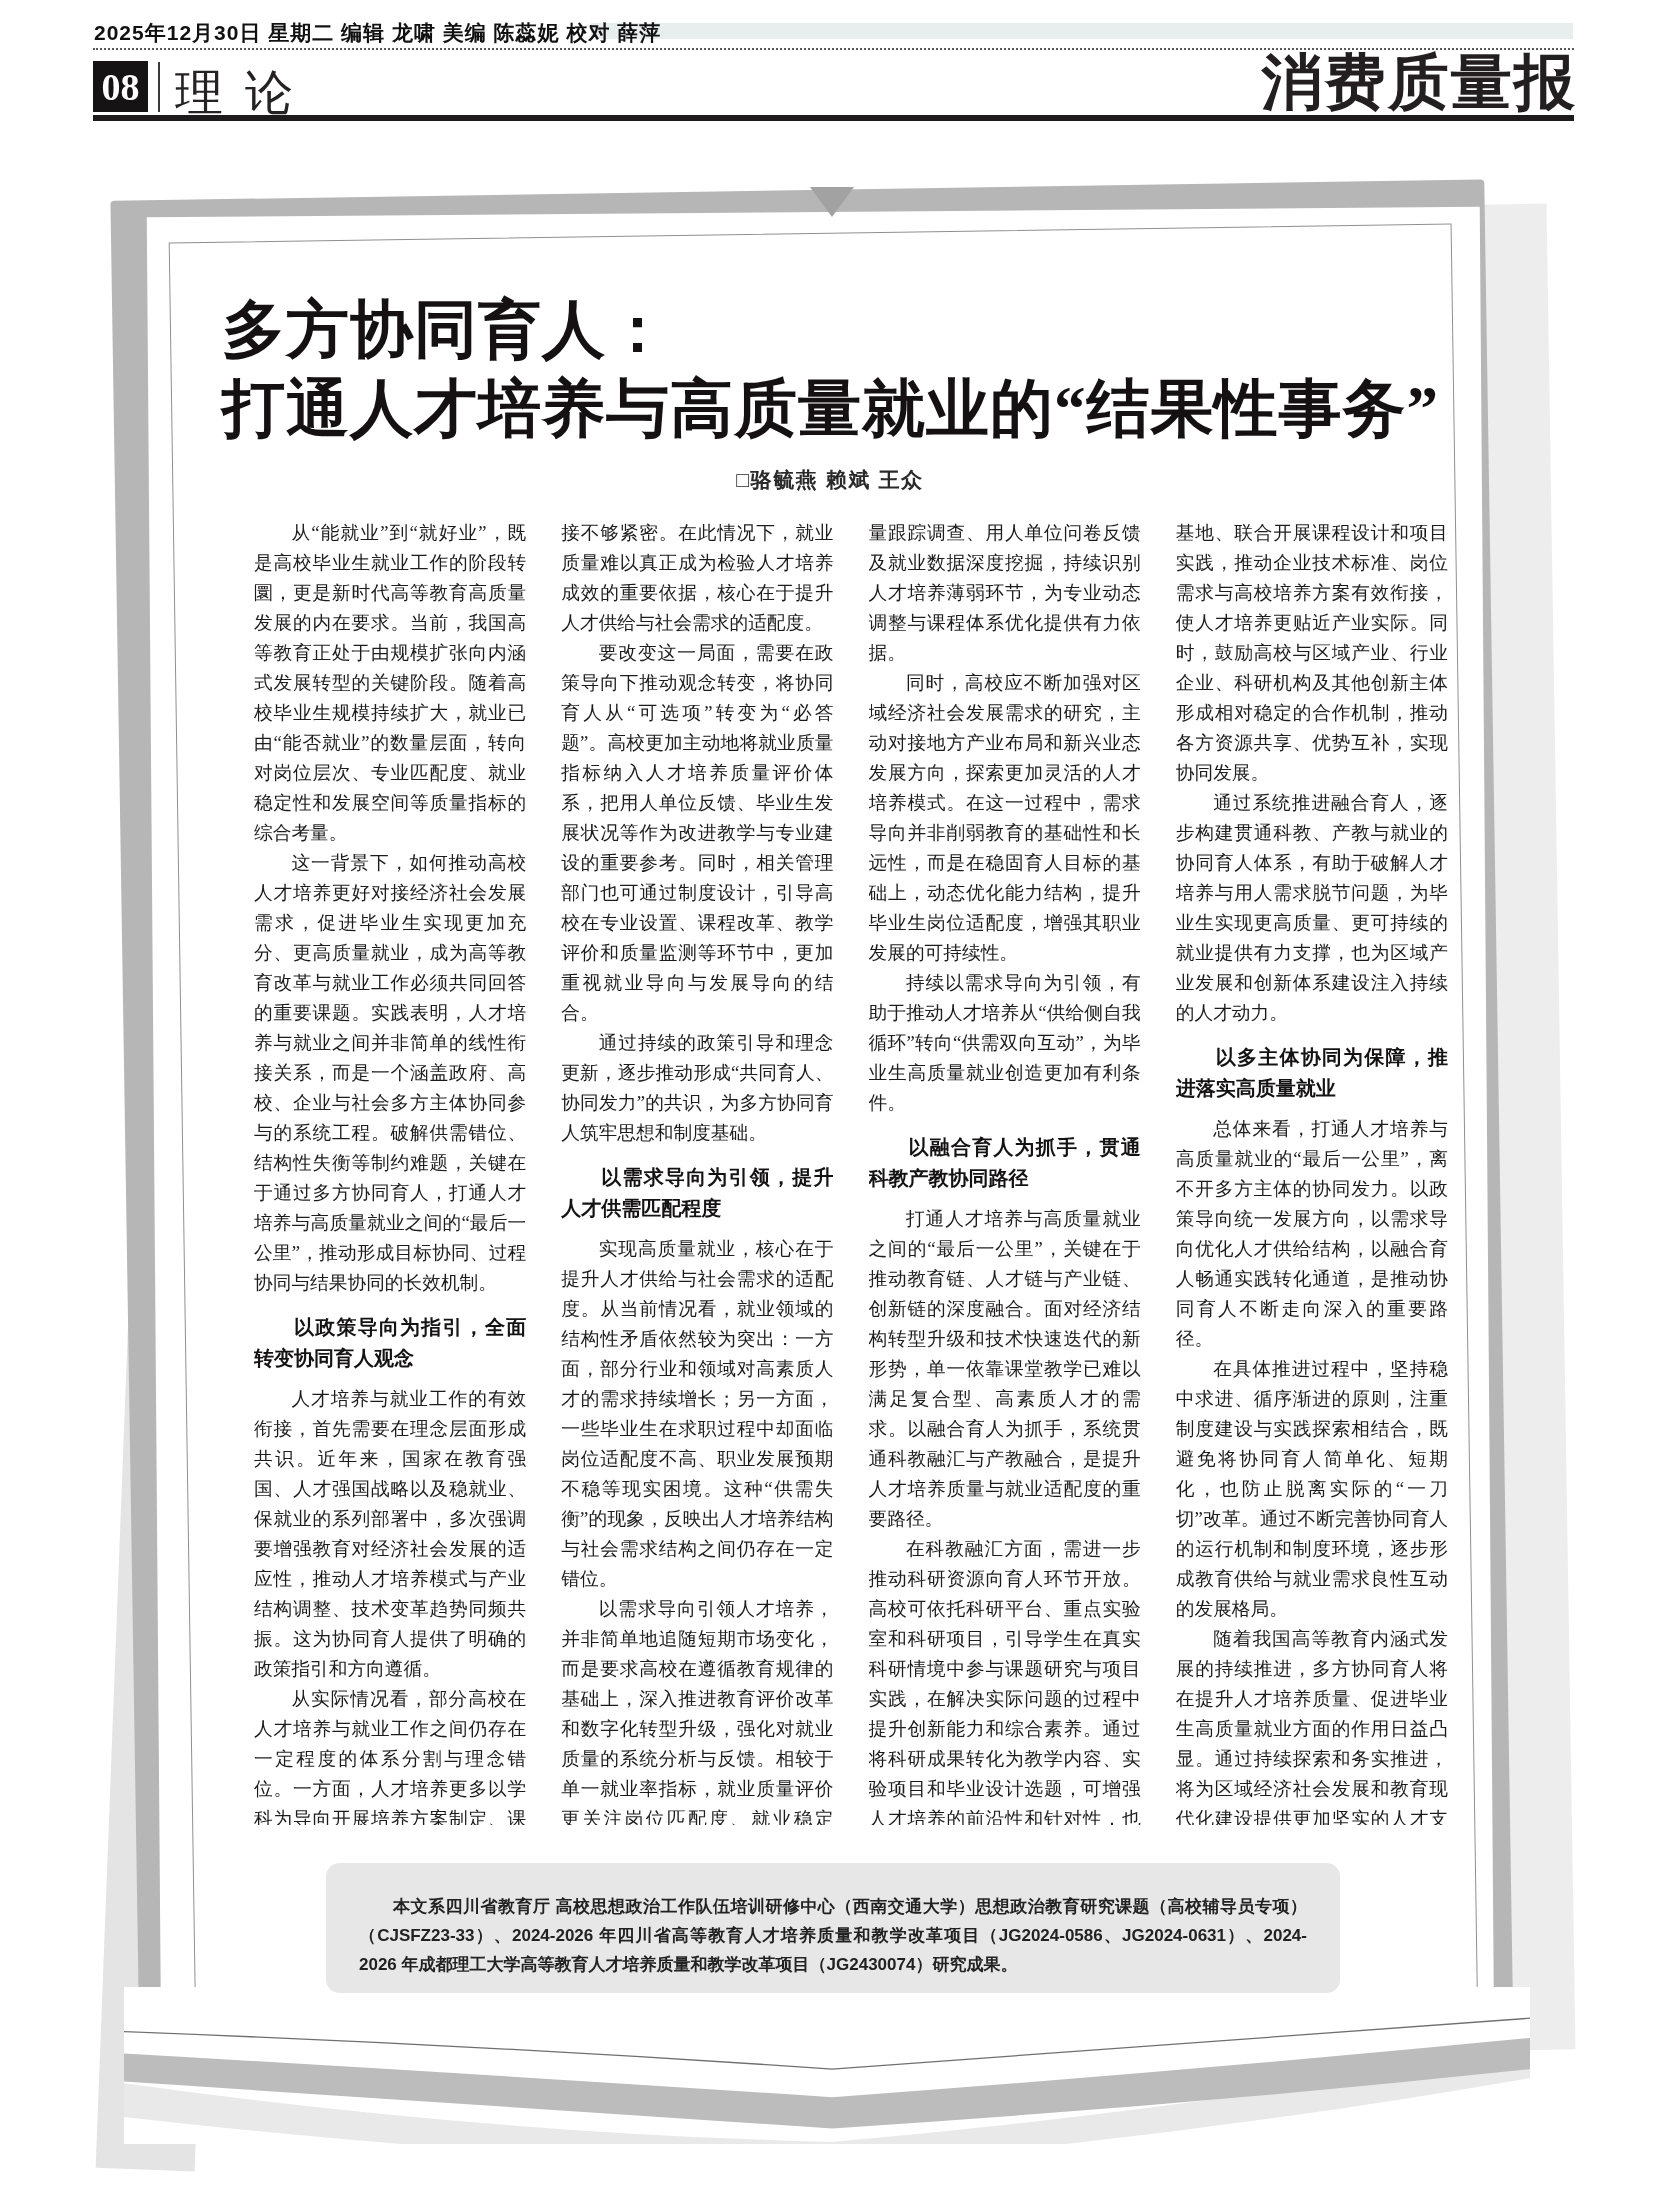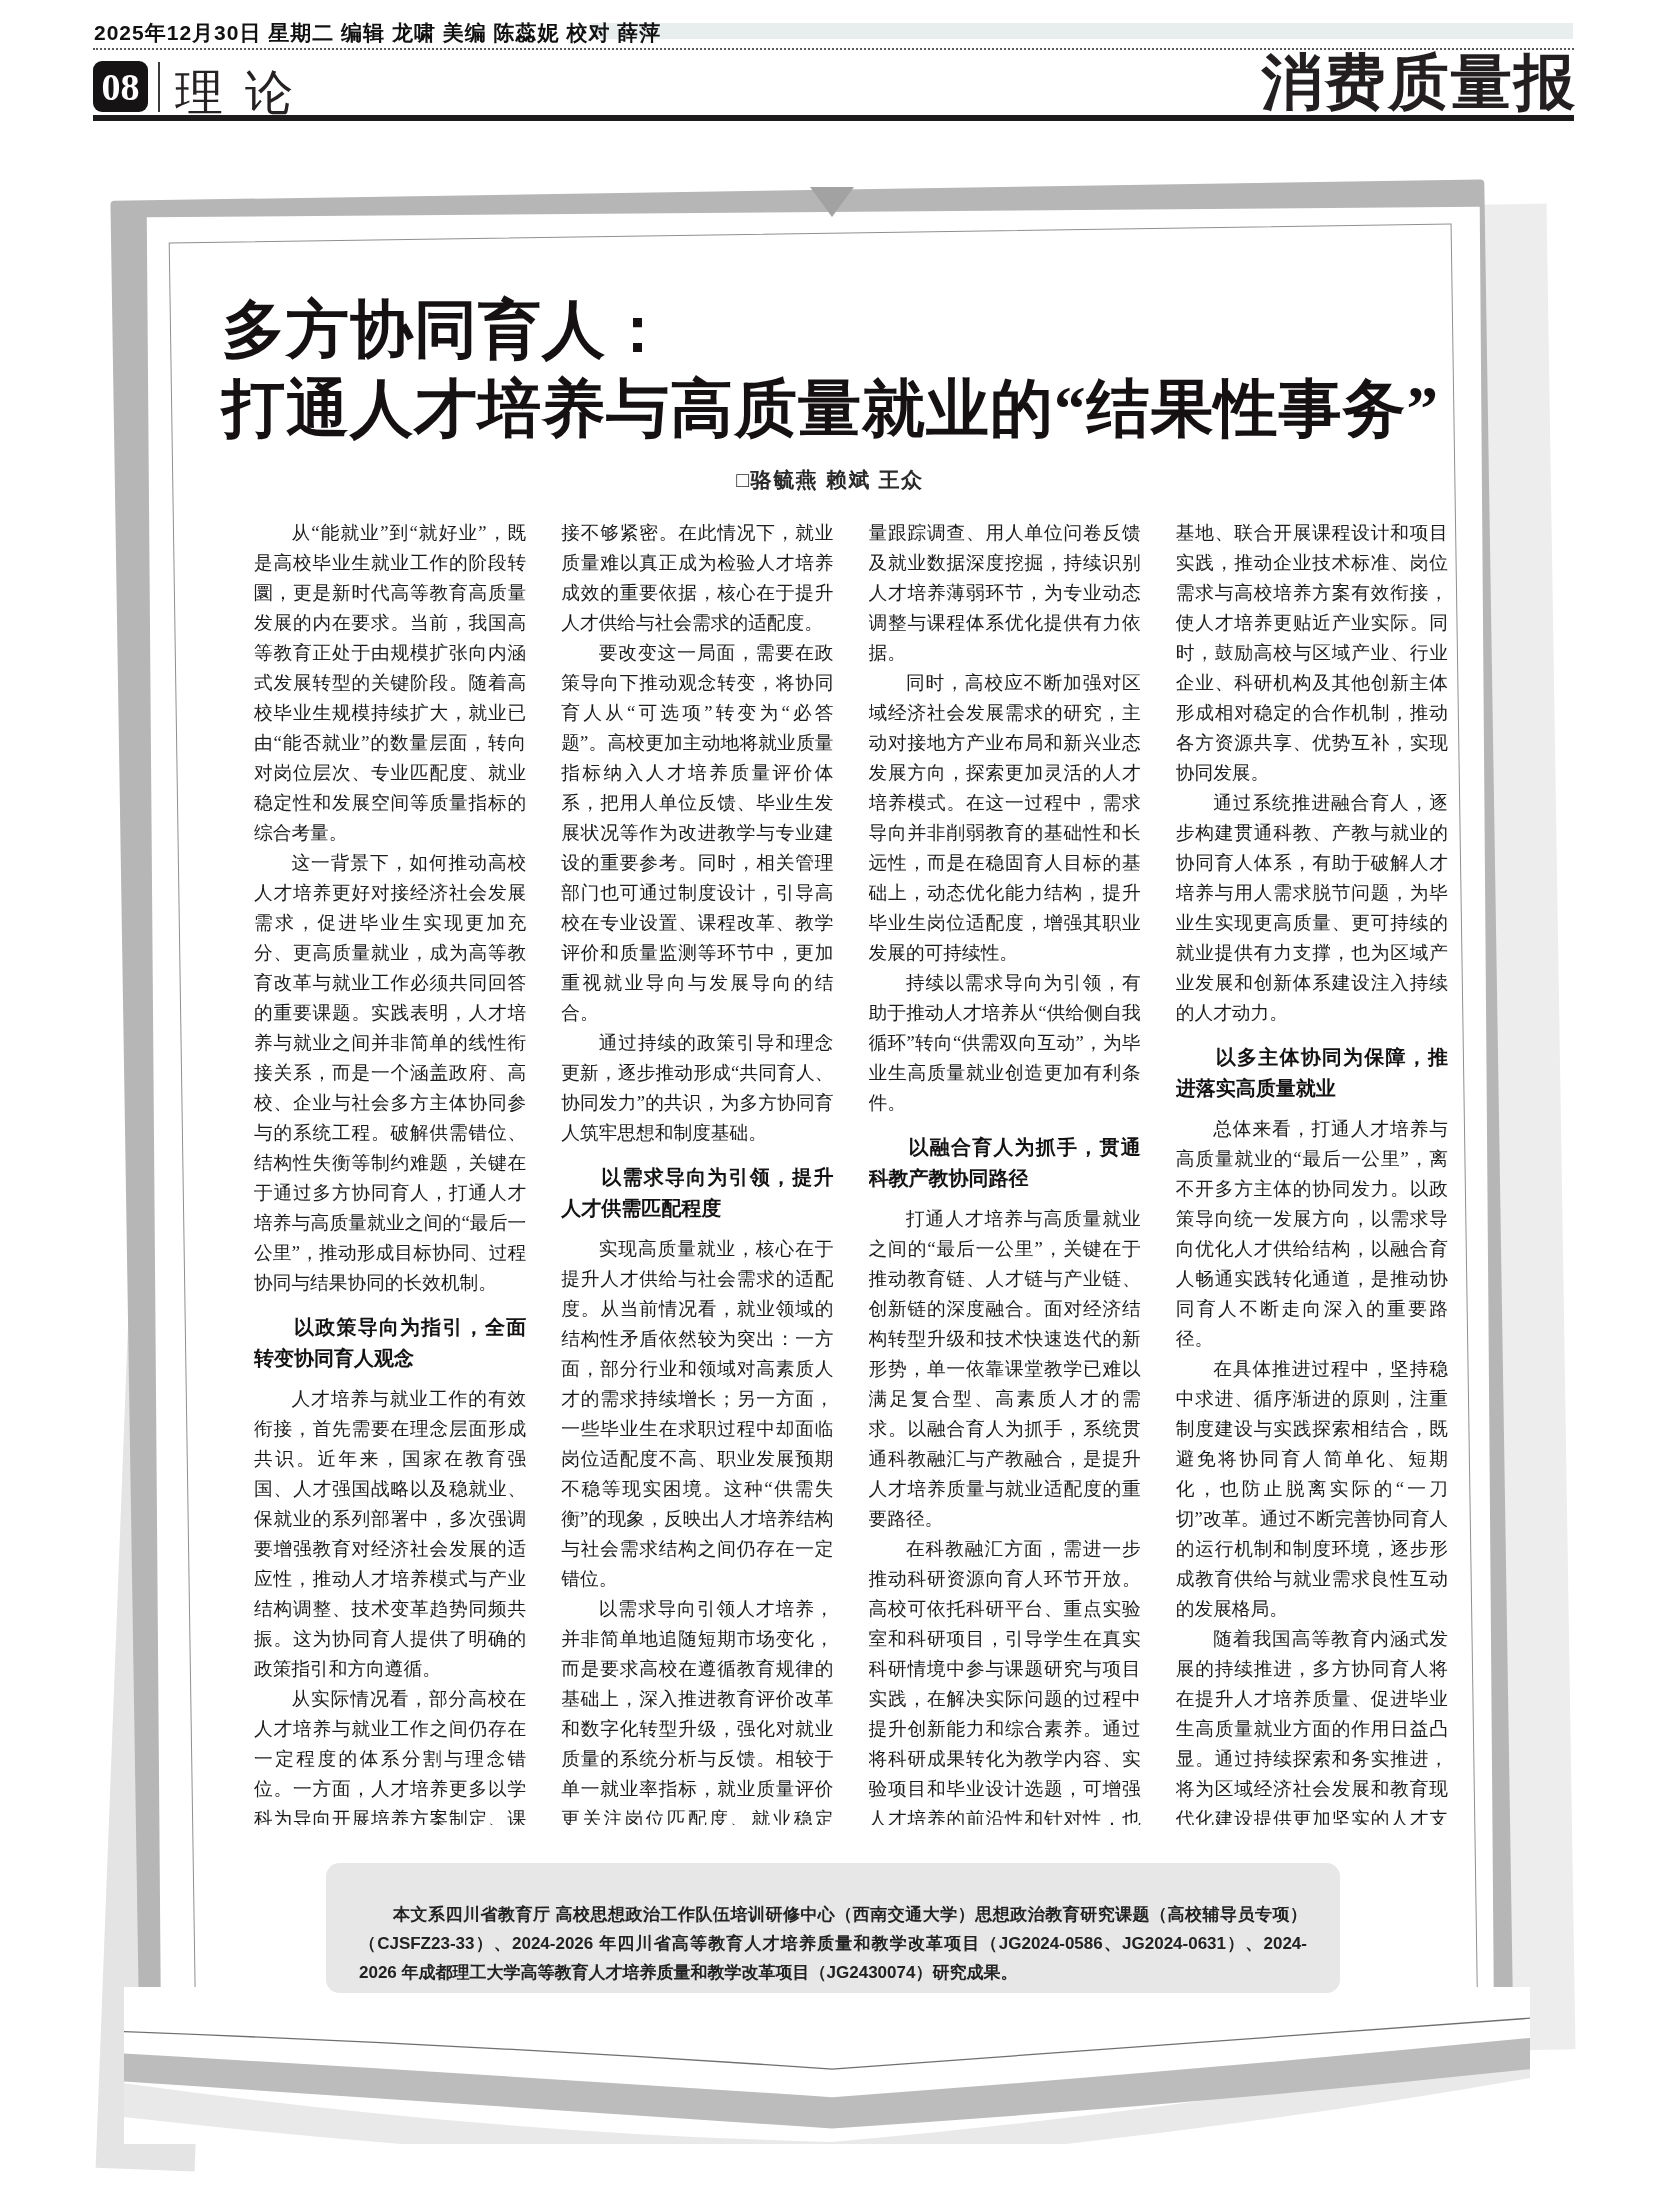--- a/index.html
+++ b/index.html
@@ -6,21 +6,21 @@
   body{
     width:1654px;height:2205px;position:relative;background:#ffffff;
     font-family:"Liberation Sans","DejaVu Sans",sans-serif;color:#1d1b1c;overflow:hidden;
   }
   .abs{position:absolute;}
 
   
   .top-band{left:591px;top:23px;width:982px;height:15.6px;background:#e8edee;}
   .date-line{left:94px;top:18.7px;font-size:21px;font-weight:600;letter-spacing:1px;color:#111;}
   .dotted-rule{left:93px;top:48px;width:1481px;height:0;border-top:2.1px dotted #5a5a5a;}
-  .page-badge{left:93px;top:61px;width:55px;height:51px;background:#161314;border-radius:9px;
+  .page-badge{left:93px;top:61px;width:55px;height:51px;background:#161314;border-radius:0;
     color:#fff;font-family:"Liberation Serif","DejaVu Serif",serif;font-weight:700;font-size:38px;
     display:flex;align-items:center;justify-content:center;}
   .badge-divider{left:158px;top:62px;width:1.6px;height:50px;background:#3a3a3a;}
   .section-title{left:175px;top:61px;font-family:"Liberation Serif","DejaVu Serif",serif;
     font-weight:400;font-size:48px;letter-spacing:22px;color:#262223;}
   .masthead{left:1242px;top:52px;width:335px;text-align:right;font-size:61px;font-weight:900;
     letter-spacing:2.1px;color:#231f20;line-height:1;}
   .thick-rule{left:93px;top:115px;width:1481px;height:5.7px;background:#1d1b1c;}
 
   
@@ -49,21 +49,21 @@
   .columns{position:absolute;left:62px;top:274px;width:1194px;height:1307px;
     display:flex;gap:35px;}
   .col{flex:1 1 0;overflow:hidden;font-family:"Liberation Serif","DejaVu Serif",serif;
     font-size:18.7px;line-height:30px;color:#1d1b1c;
     text-align:justify;text-justify:inter-character;}
   .col p{margin:0;text-indent:2em;}
   .col p.subhead{font-family:"Liberation Sans","DejaVu Sans",sans-serif;font-weight:700;
     font-size:20px;color:#141213;margin:13.5px 0 10.4px 0;line-height:31px;}
   .col p.author{font-weight:700;font-family:"Liberation Sans","DejaVu Sans",sans-serif;font-size:19px;}
   .footnote-box{position:absolute;left:134px;top:1619px;width:1014px;height:130px;
-    background:#e7e7e7;border-radius:13.5px;padding:37px 33px;box-sizing:border-box;}
+    background:#e7e7e7;border-radius:13.5px;padding:29px 33px;box-sizing:border-box;}
   .footnote-text{font-size:17px;line-height:29px;font-weight:600;color:#222;
     text-indent:2em;text-align:justify;margin:0;}
 </style>
 </head>
 <body>
 
 <div class="abs top-band"></div>
 <div class="abs date-line">2025年12月30日 星期二  编辑 龙啸  美编 陈蕊妮 校对 薛萍</div>
 <div class="abs dotted-rule"></div>
 <div class="abs page-badge">

